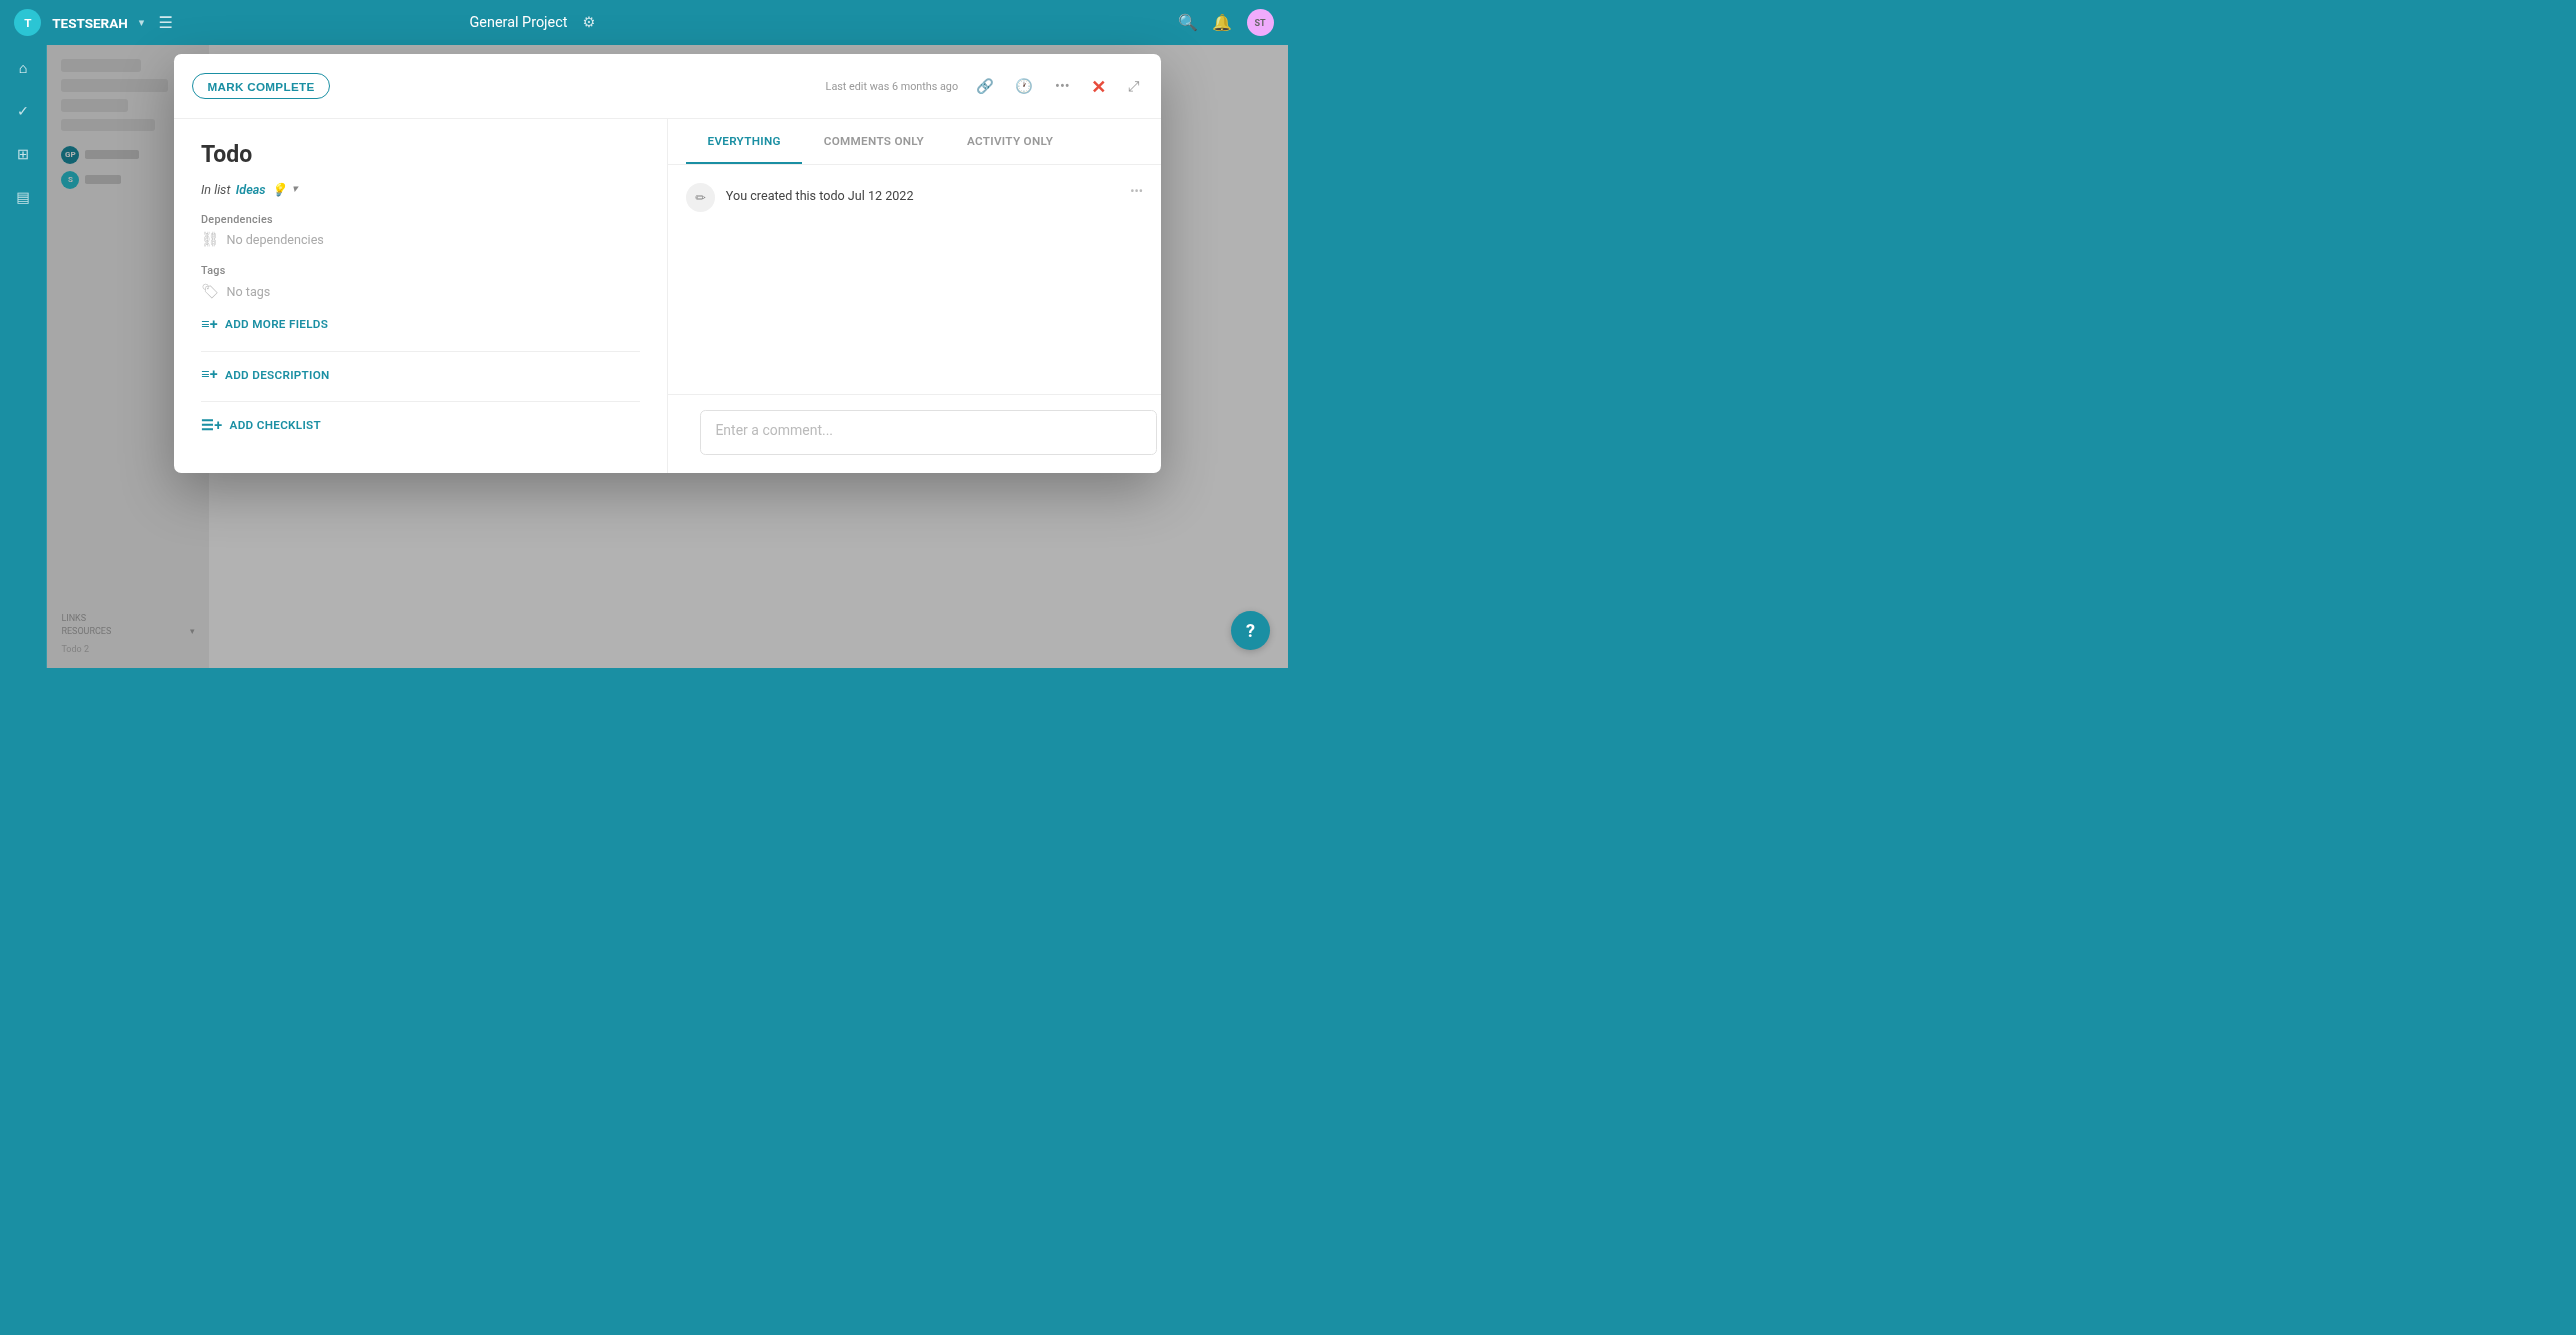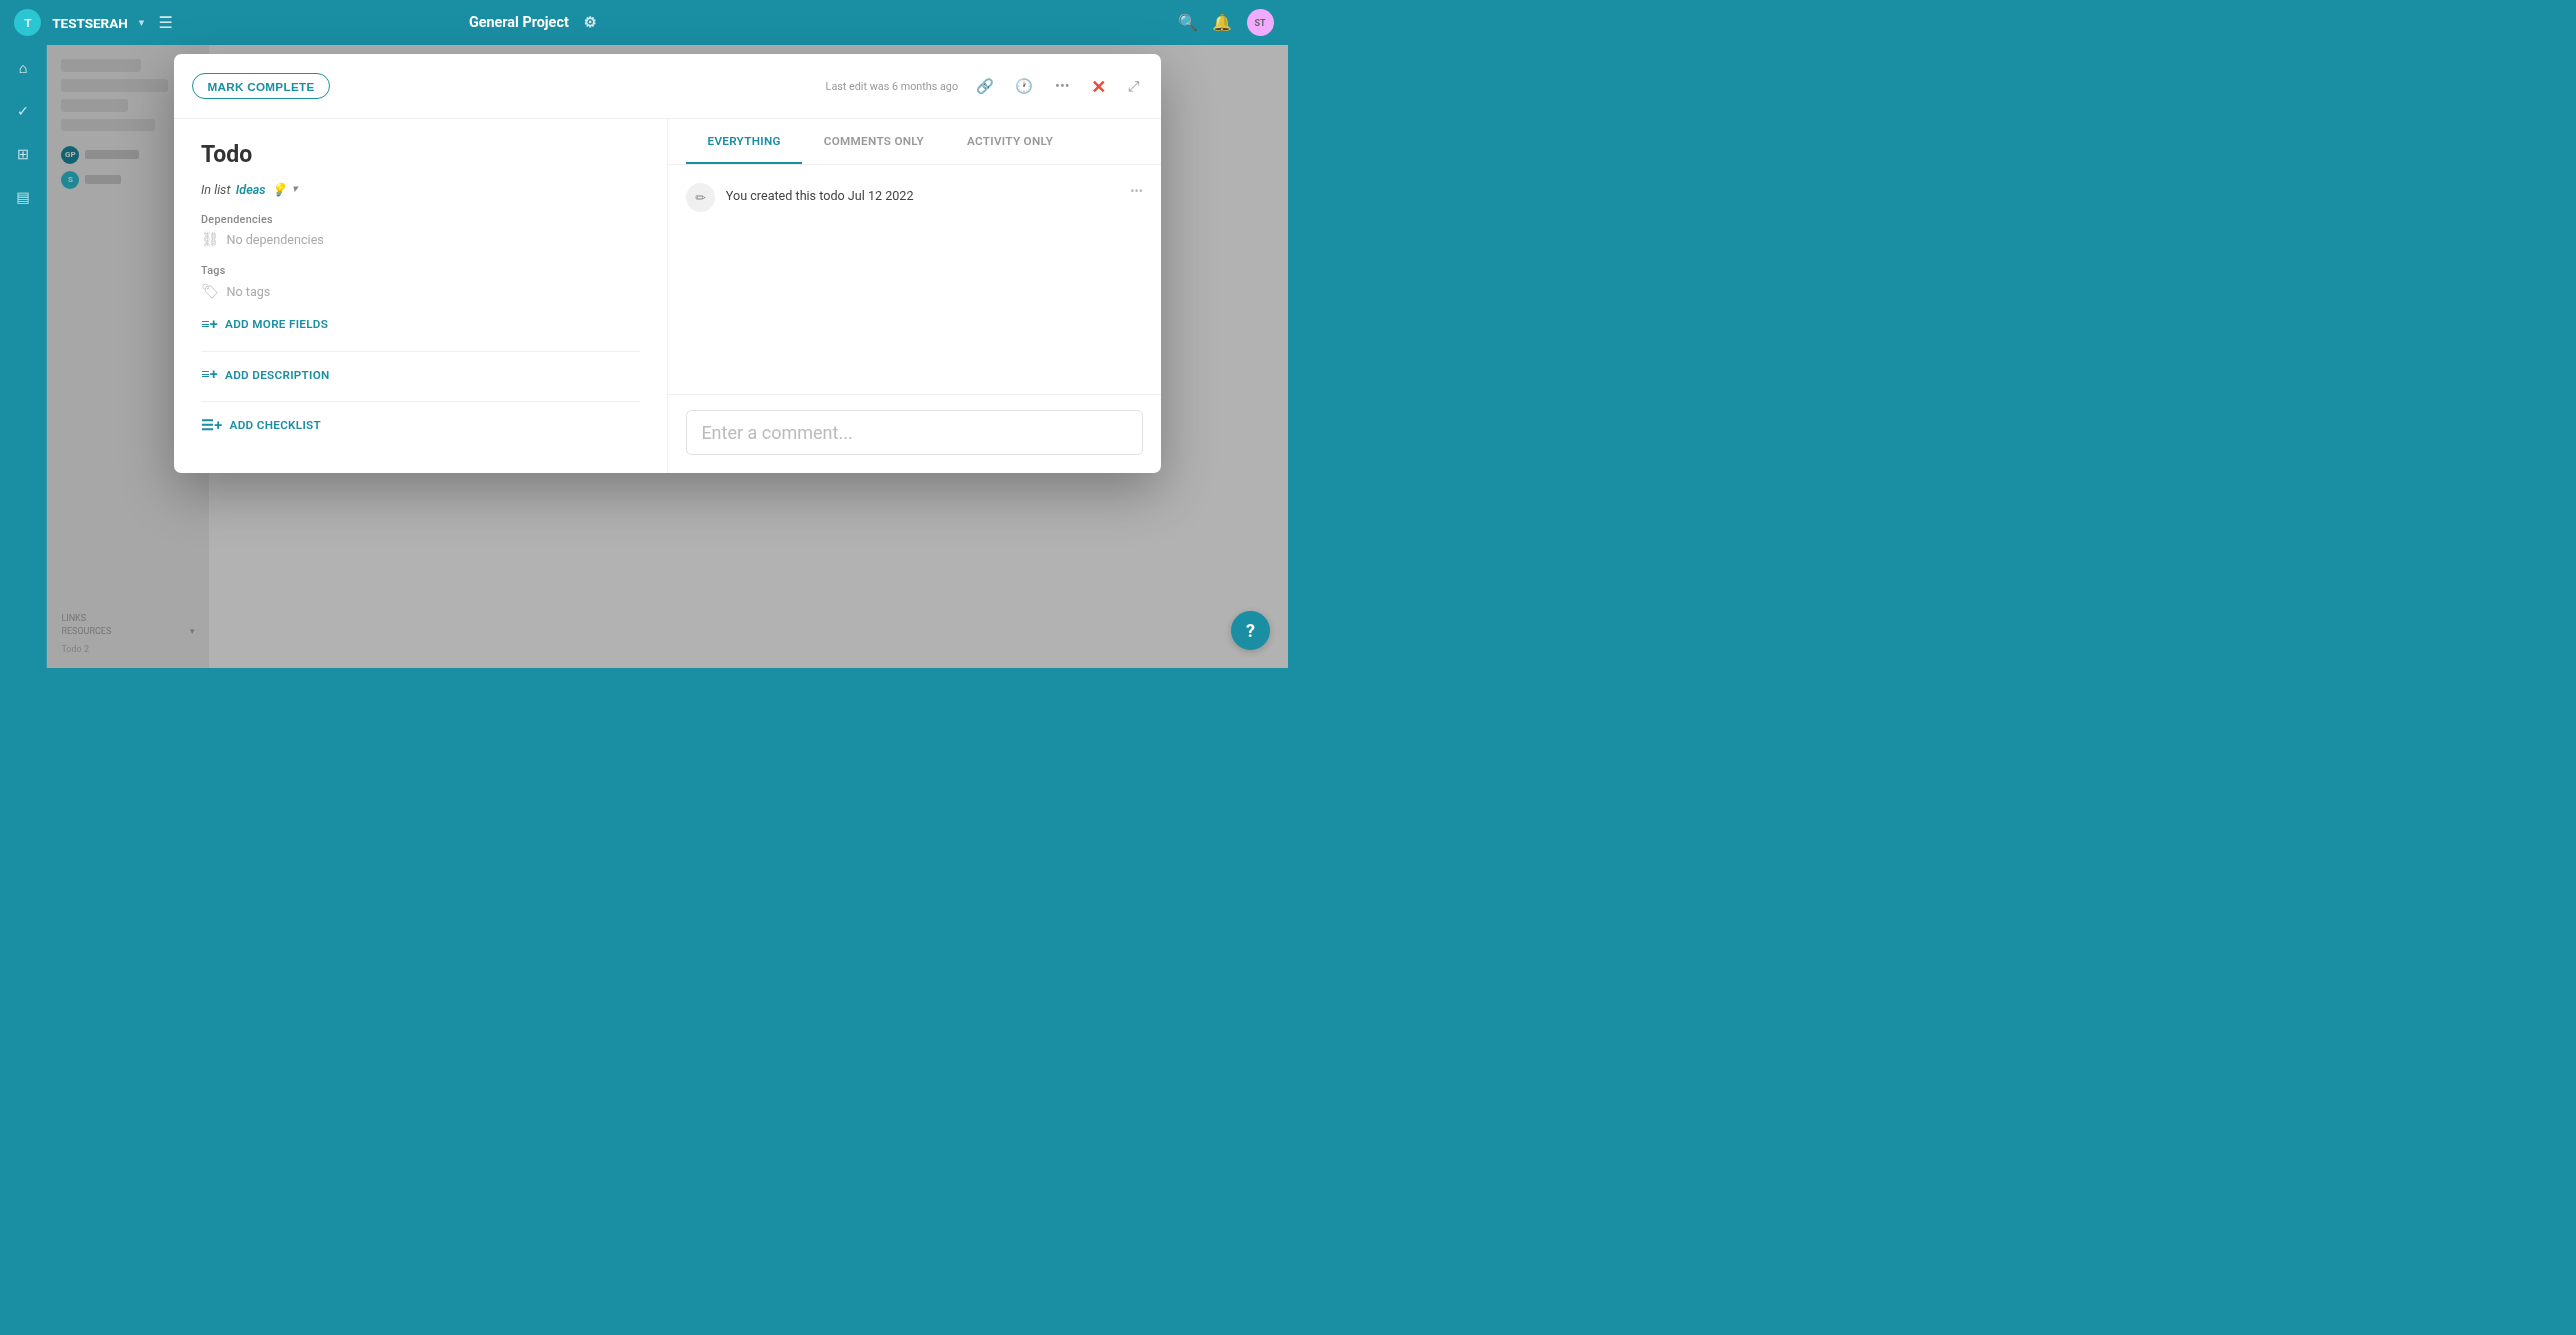--- a/index.html
+++ b/index.html
@@ -27,21 +27,21 @@
       border-radius: 50%;
       background: #2bc5d4;
       display: flex; align-items: center; justify-content: center;
       font-size: 11.7px; font-weight: bold; color: white;
     }
     .nav-title {
       font-size: 13.5px; font-weight: 700; color: white;
     }
     .nav-chevron { color: rgba(255,255,255,0.7); font-size: 10.8px; }
     .nav-hamburger { margin-left: 3.6px; color: rgba(255,255,255,0.8); font-size: 16px; cursor: pointer; }
-    .nav-project { margin: 0 auto; font-size: 14.4px; font-weight: 700; color: white; display: flex; align-items: center; gap: 15px; }
+    .nav-project { margin: 0 auto; font-size: 14.4px; font-weight: 400; color: white; display: flex; align-items: center; gap: 15px; }
     .nav-gear { font-size: 14.4px; color: rgba(255,255,255,0.8); }
     .nav-right { display: flex; align-items: center; gap: 14.4px; margin-left: auto; }
     .nav-icon { color: rgba(255,255,255,0.85); font-size: 16px; cursor: pointer; }
     .nav-user-avatar {
       width: 27px; height: 27px;
       border-radius: 50%;
       background: #f0abfc;
       display: flex; align-items: center; justify-content: center;
       font-size: 9px; font-weight: bold; color: #666;
     }
@@ -270,26 +270,27 @@
     
     .comment-area {
       padding: 14.4px 18px;
       border-top: 0.9px solid #eee;
     }
     .comment-input {
       width: 100%;
       border: 0.9px solid #e0e0e0;
       border-radius: 5.4px;
       padding: 10.8px 14.4px;
-      font-size: 18px;
+      font-size: 14px;
       color: #333;
       outline: none;
       resize: none;
       height: 45px;
       font-family: inherit;
+      margin-left: 14px;
     }
     .comment-input::placeholder { color: #bbb; }
 
     
     .bg-content {
       position: absolute;
       top: 45px;
       left: 47px;
       right: 0;
       bottom: 0;

